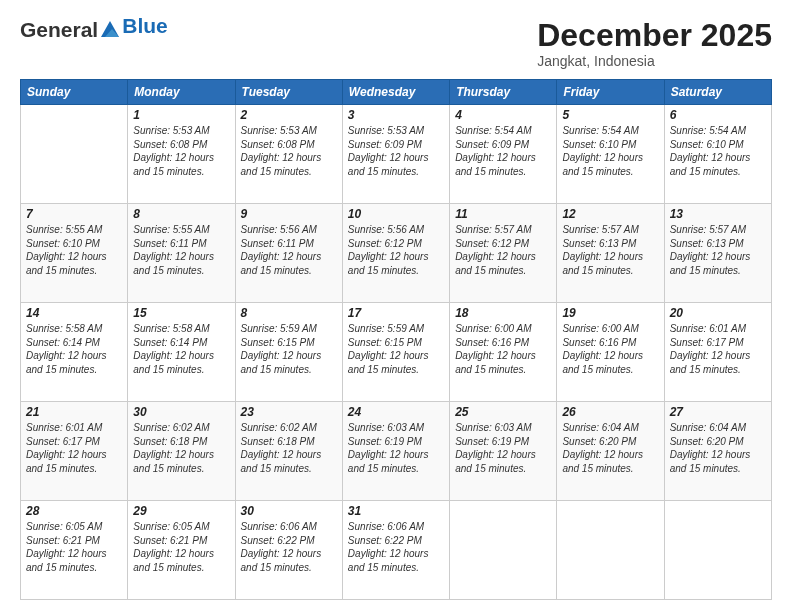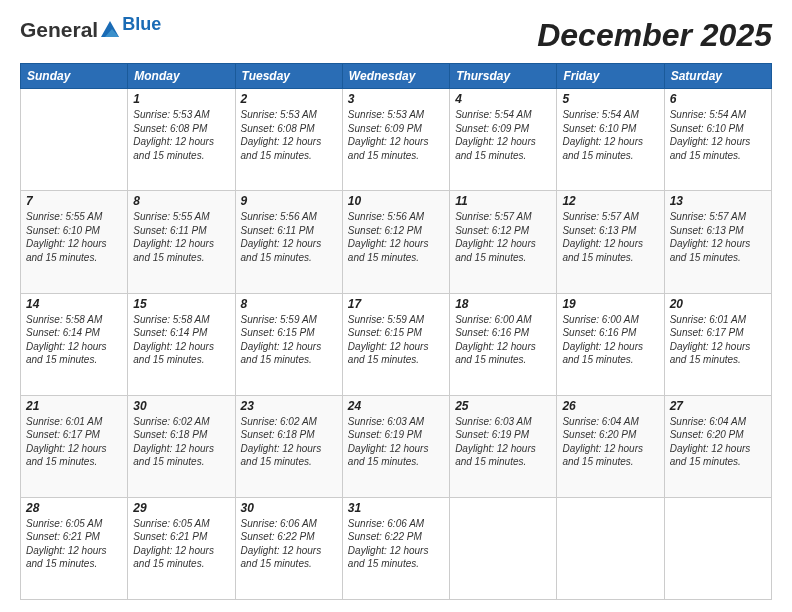--- a/index.html
+++ b/index.html
@@ -23,21 +23,20 @@
       align-items: flex-start;
       margin-bottom: 10px;
     }
     .logo {
       display: flex;
       flex-direction: row;
       align-items: flex-start;
     }
     .header-right {
       text-align: left;
-      font-style: italic;
     }
     .month-title {
       font-size: 32px;
       font-weight: bold;
       color: #222;
       line-height: 1.1;
     }
     .location {
       font-size: 14px;
       color: #555;
@@ -92,24 +91,25 @@
 <div class="page">
   <div class="header">
     <div class="logo">
       <div style="display:flex;align-items:center;">
         <span style="font-size:21px;font-weight:bold;color:#333;">General</span>
         <svg width="22" height="22" viewBox="0 0 22 22" style="margin:0 1px;">
           <polygon points="11,2 20,18 2,18" fill="#1a6bb5"></polygon>
           <polygon points="13,10 20,18 6,18" fill="#4a9fd4" opacity="0.7"></polygon>
         </svg>
       </div>
-      <span style="font-size:18px;font-weight:bold;color:#1a6bb5;margin-top:-4px;">Blue</span>
+      <span style="font-size:21px;font-weight:bold;color:#1a6bb5;margin-top:-4px;">Blue</span>
     </div>
     <div class="header-right">
       <div class="month-title">December 2025</div>
+      <div class="location">Jangkat, Indonesia</div>
     </div>
   </div>
 
   <table class="calendar">
     <thead>
       <tr>
         <th>Sunday</th>
         <th>Monday</th>
         <th>Tuesday</th>
         <th>Wednesday</th>

